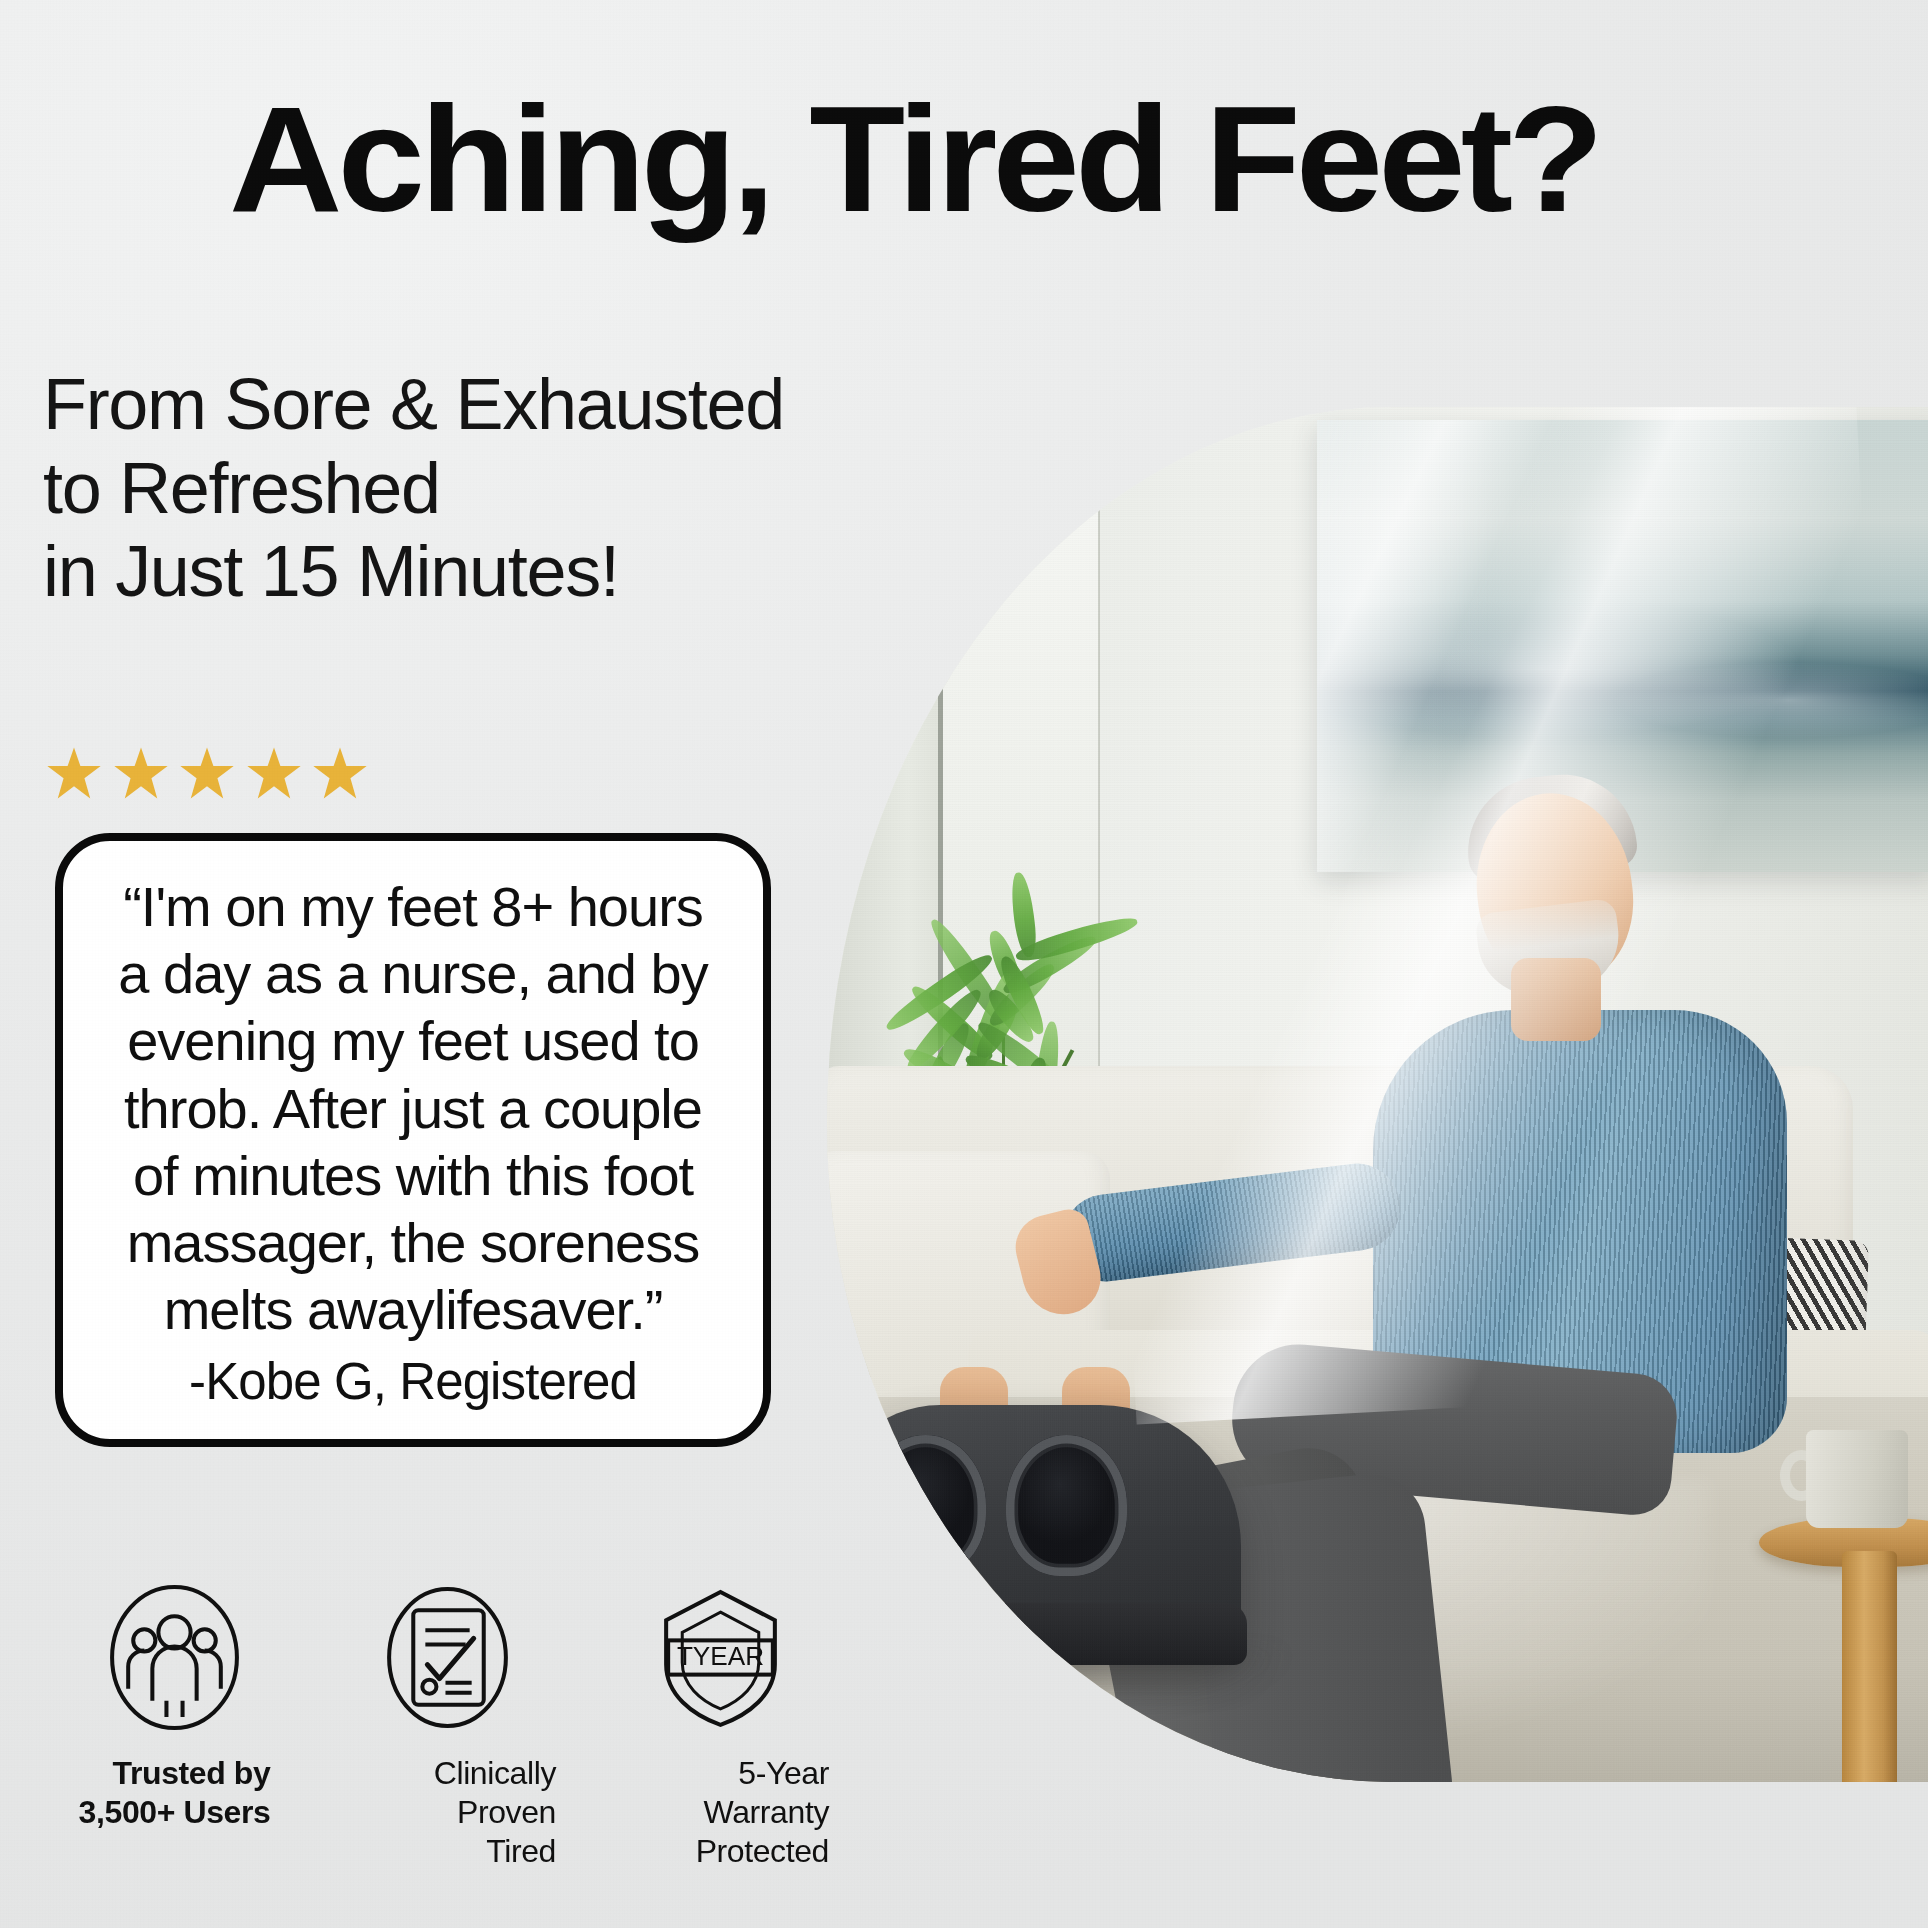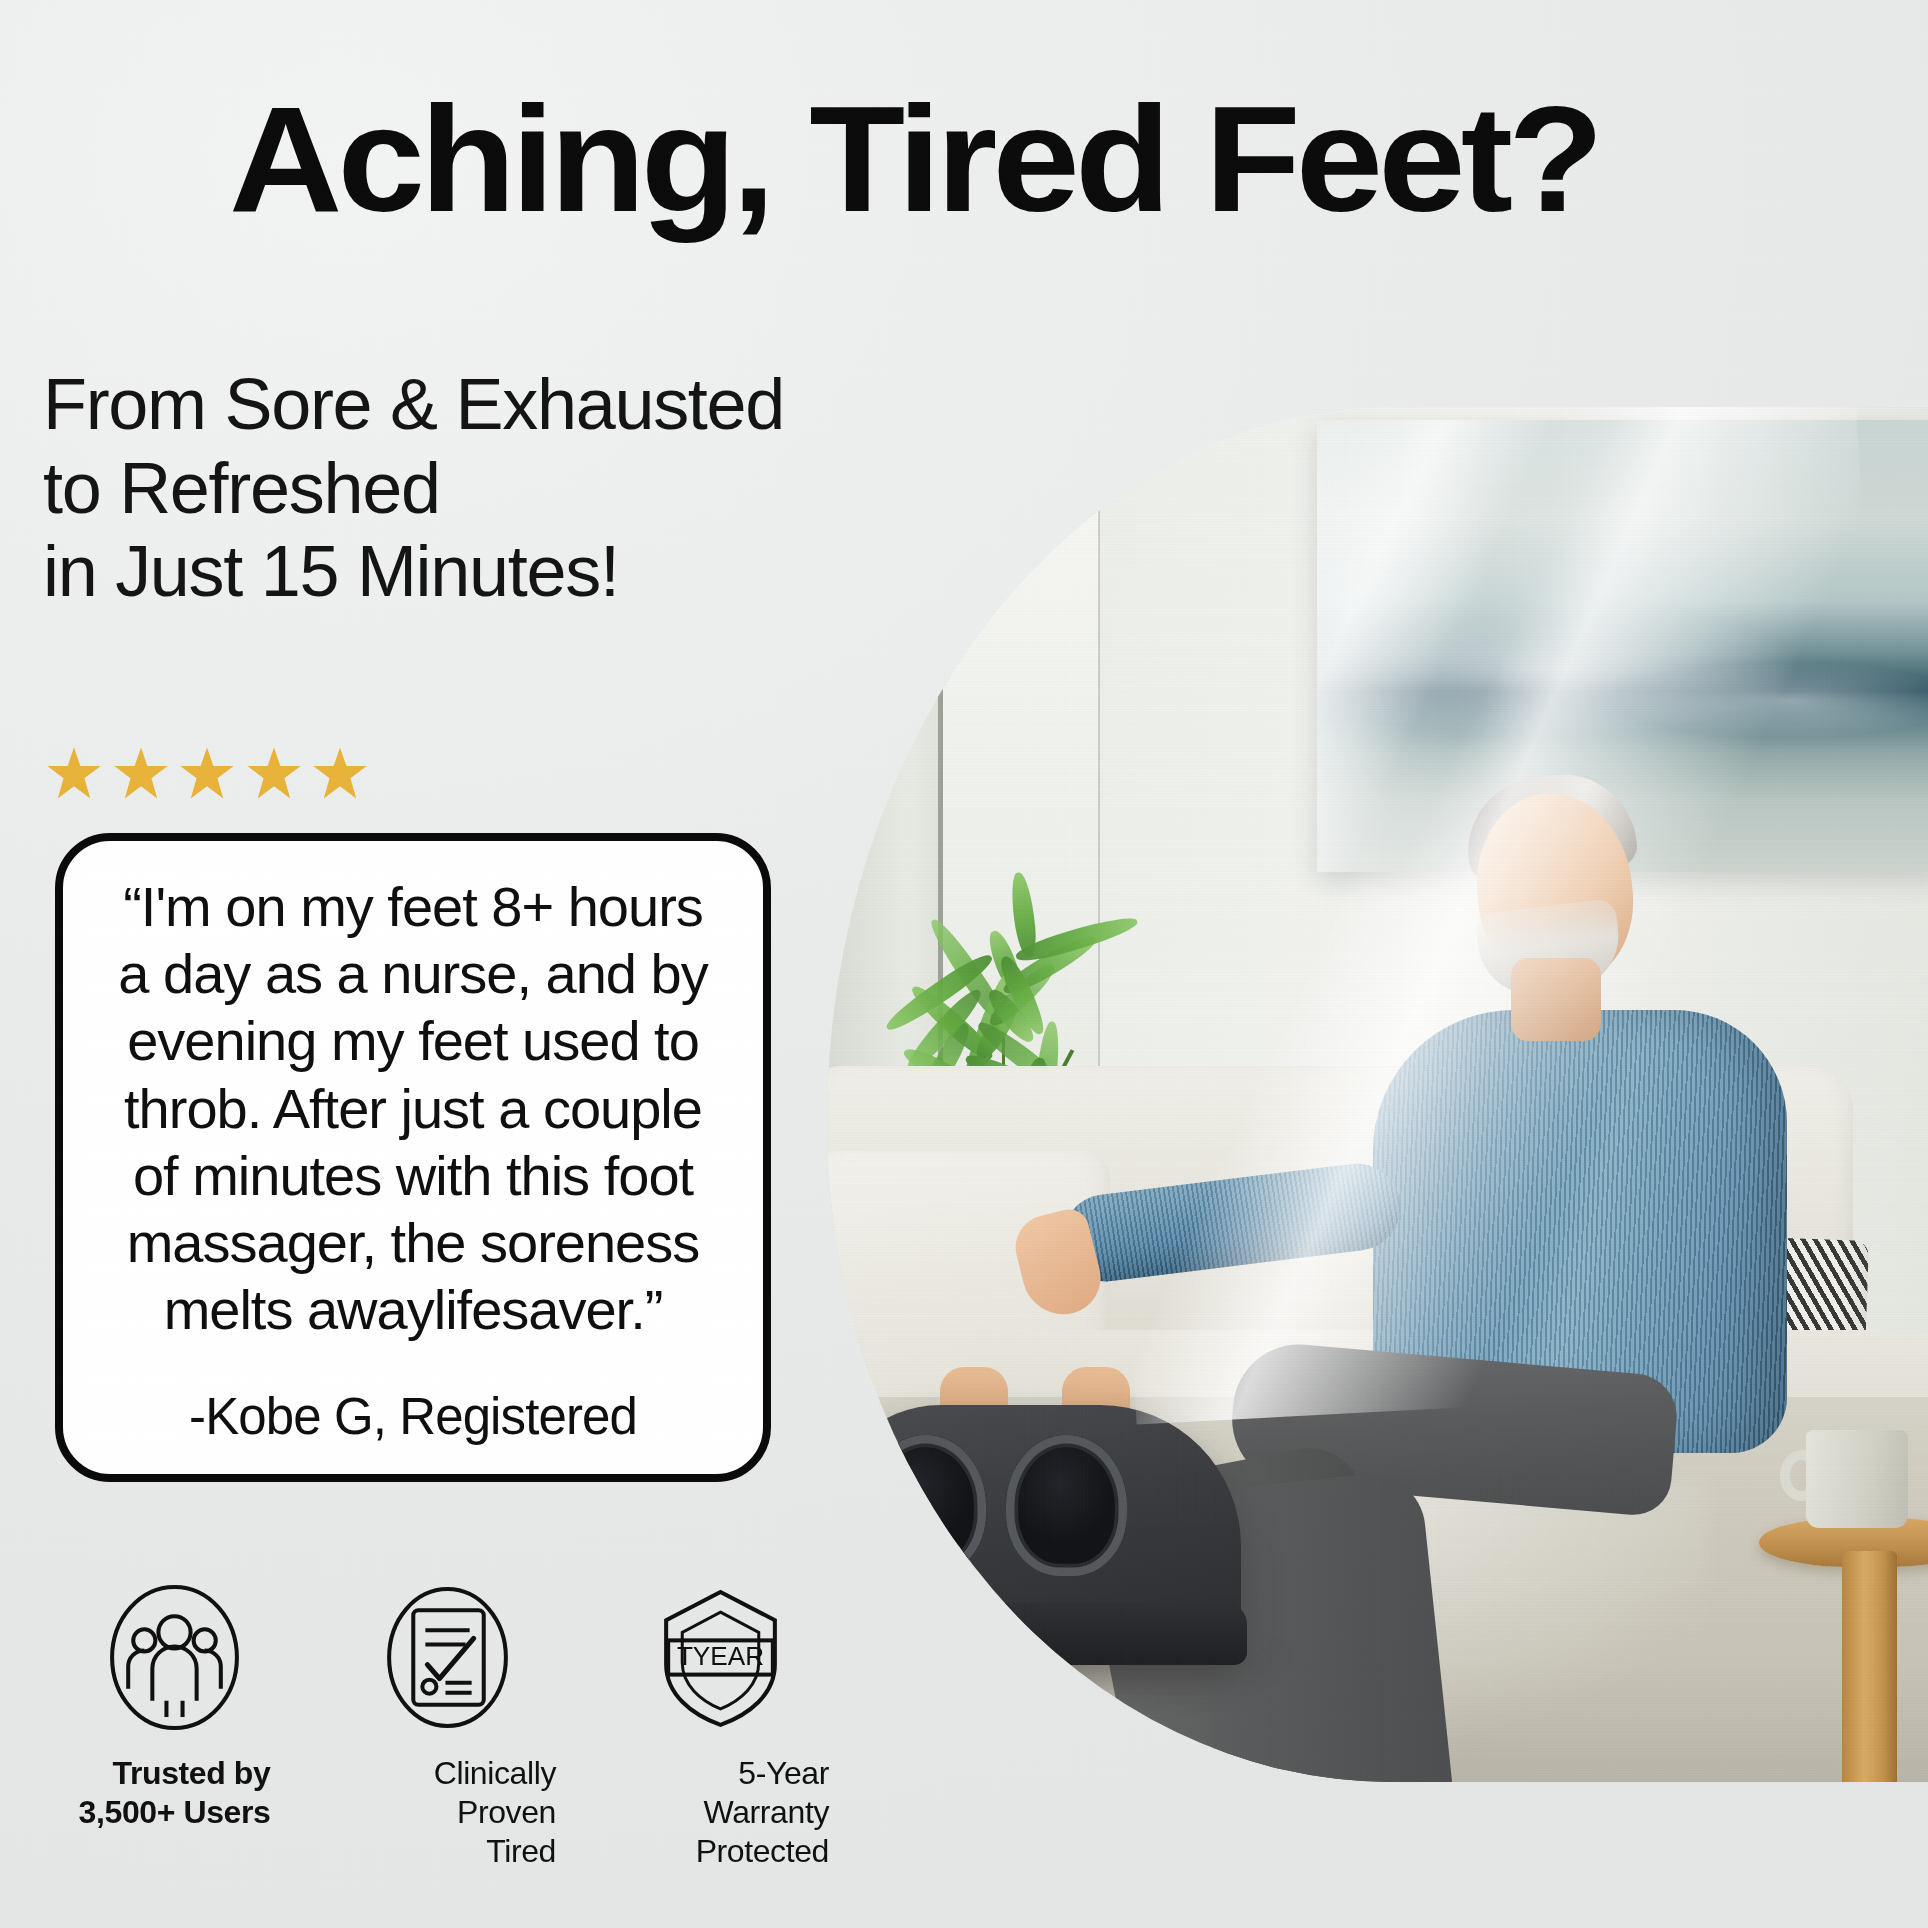--- a/index.html
+++ b/index.html
@@ -211,21 +211,21 @@
     border:8.5px solid #0b0b0b;
     border-radius:55px;
     height:auto; padding:32px 40px 28px;
     box-sizing:border-box;
   }
   #quote-text{
     font-size:56px; line-height:1.20; font-weight:400;
     color:#101010; text-align:center; letter-spacing:-1px;
   }
   #quote-author{
-    margin-top:44px; font-size:51px; font-weight:400;
+    margin-top:9px; font-size:51px; font-weight:400;
     color:#101010; text-align:center; letter-spacing:-0.9px;
   }
 
   
   #badges{ position:absolute; left:66px; top:1582px; display:flex; gap:56px; align-items:flex-start; }
   .badge{ width:217px; display:flex; flex-direction:column; align-items:center; }
   .badge-icon{ width:141px; height:151px; display:flex; align-items:flex-end; justify-content:center; }
   .badge-label{
     margin-top:21px; text-align:right; font-size:32px; line-height:1.22;
     color:#111; letter-spacing:-0.4px; white-space:pre-line;

